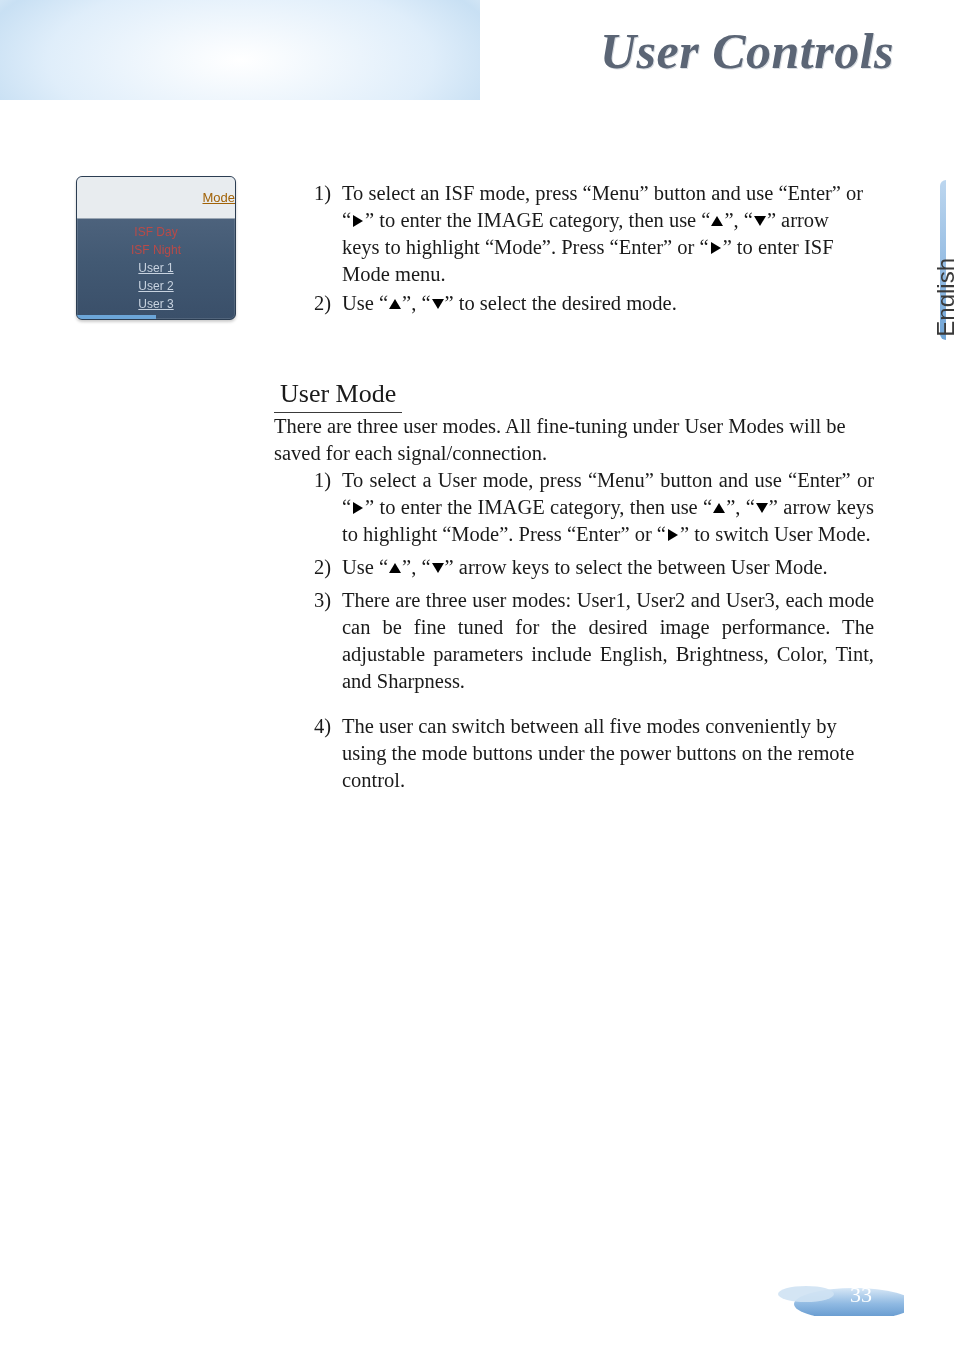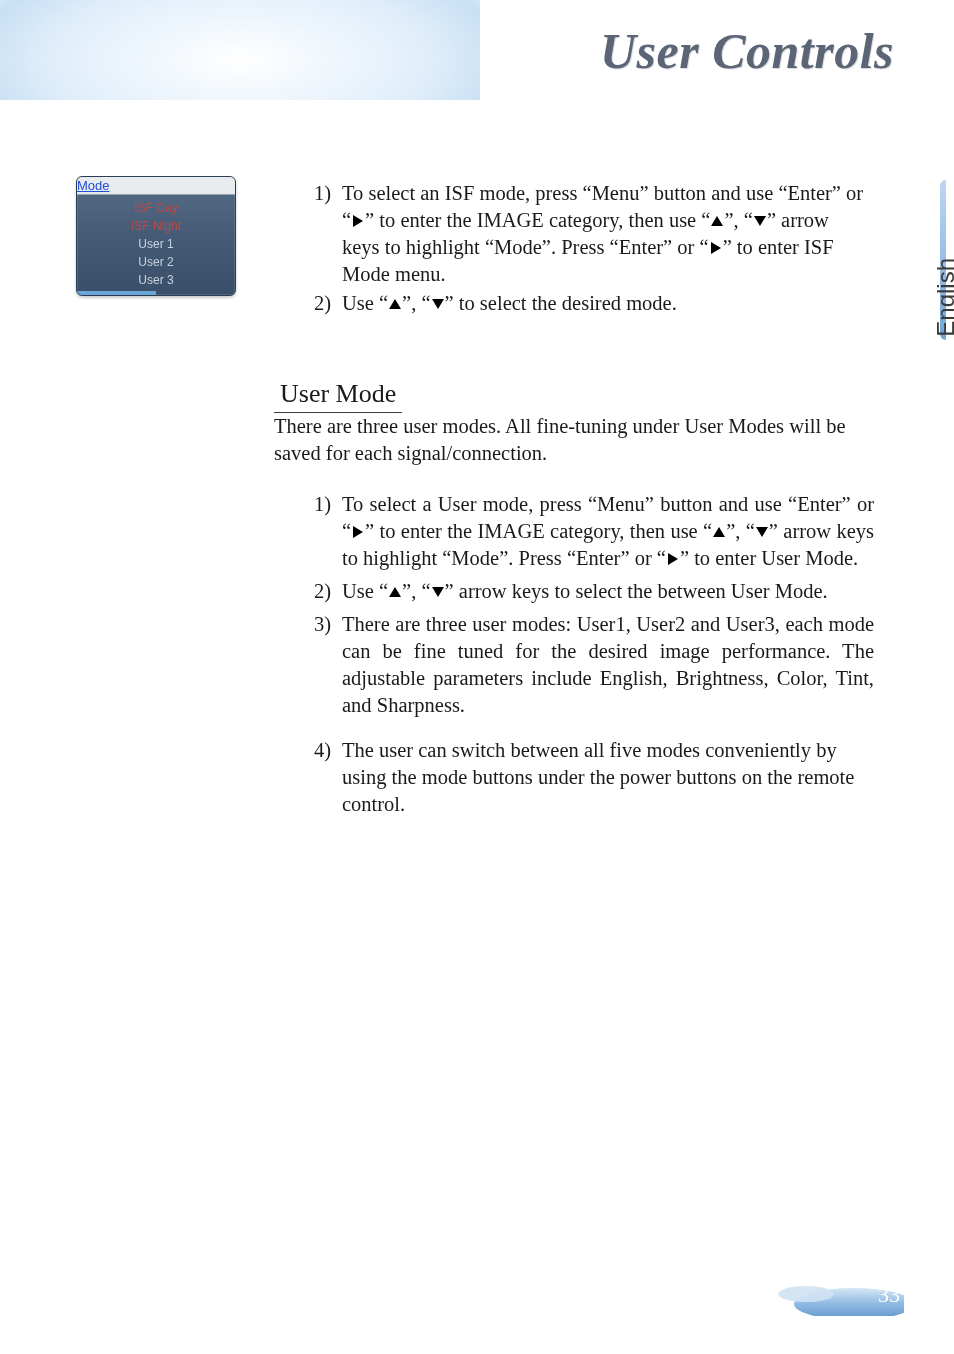--- a/index.html
+++ b/index.html
@@ -31,59 +31,59 @@
   }
   .mode-panel {
     position: absolute; left: 76px; top: 176px; width: 160px;
     background: linear-gradient(#576b85, #425973 60%, #3a4f69);
     border-radius: 6px; border: 1px solid #2b3d52;
     box-shadow: inset 0 0 0 1px rgba(255,255,255,0.12), 0 2px 3px rgba(0,0,0,0.2);
     font-family: Arial, Helvetica, sans-serif;
     overflow: hidden;
   }
   .mode-panel .header {
-    background: #e8ecef; color: #1d4ed8; text-align: left; font-size: 13px;
-    padding: 1px 0; border-bottom: 1px solid #9aa6b3;
+    background: #e8ecef; color: #a16207; text-align: right; font-size: 13px;
+    padding: 13px 0; border-bottom: 1px solid #9aa6b3;
     text-decoration: underline;
   }
   .mode-panel .items { padding: 4px 0 6px 0; }
   .mode-panel .item {
     text-align: center; font-size: 12px; padding: 2px 0;
   }
   .mode-panel .item.isf { color: #b94a48; }
-  .mode-panel .item.user { color: #c8d3e0; }
+  .mode-panel .item.user { color: #c8d3e0; text-decoration: underline; }
   .mode-panel .accent {
     position: absolute; left: 0; bottom: 0; height: 4px; width: 100%;
     background: linear-gradient(90deg, #6ca6d9 0, #6ca6d9 50%, rgba(0,0,0,0) 50%);
   }
   .content {
     position: absolute; left: 280px; top: 180px; width: 586px;
     font-size: 20.5px; line-height: 1.32;
   }
   .list1 { margin-left: 34px; }
   .list1 .li { position: relative; padding-left: 28px; margin-bottom: 2px; }
   .list1 .li .num { position: absolute; left: 0; top: 0; }
   .gap { height: 58px; }
   .section-head {
     font-size: 26px; margin-left: -6px; border-bottom: 1px solid #3a3a3a; display: inline-block;
     padding-right: 6px; padding-left: 6px; 
   }
-  .para { text-align: left; margin-bottom: 24px; margin-left: -6px; width: 600px; }
+  .para { text-align: left; margin-left: -6px; width: 600px; }
   .list2 { margin-left: 34px; width: 560px; }
   .list2 .li { position: relative; padding-left: 28px; margin-bottom: 6px; text-align: justify; }
   .list2 .li .num { position: absolute; left: 0; top: 0; }
   .list2 .li.last { text-align: left; margin-top: 18px; }
   .tri { display: inline-block; vertical-align: -1px; }
   .tri svg { display: block; }
   .footer-badge {
     position: absolute; right: 50px; bottom: 38px; width: 160px; height: 42px;
   }
   .footer-badge svg { position: absolute; right: 0; bottom: 0; }
   .footer-badge .num {
-    position: absolute; right: 4px; bottom: 8px;
+    position: absolute; right: 32px; bottom: 8px;
     font-family: "Palatino Linotype", Georgia, serif; font-size: 22px; color: #ffffff;
   }
 </style>
 </head>
 <body>
 <div class="page">
 
 <div class="sky"></div>
 <div class="page-title">User Controls</div>
 
@@ -137,21 +137,21 @@
     <div class="li">
       <span class="num">1)</span>
       <span>To select a User mode, press “Menu” button and use “Enter” or “</span><span class="tri"><svg width="14" height="14" viewBox="0 0 14 14">
               <polygon points="2,1 12,7 2,13" fill="#000"></polygon>
             </svg></span><span>” to enter the IMAGE category, then use “</span><span class="tri"><svg width="14" height="14" viewBox="0 0 14 14">
               <polygon points="7,2 13,12 1,12" fill="#000"></polygon>
             </svg></span><span>”, “</span><span class="tri"><svg width="14" height="14" viewBox="0 0 14 14">
               <polygon points="1,2 13,2 7,12" fill="#000"></polygon>
             </svg></span><span>” arrow keys to highlight “Mode”. Press “Enter” or “</span><span class="tri"><svg width="14" height="14" viewBox="0 0 14 14">
               <polygon points="2,1 12,7 2,13" fill="#000"></polygon>
-            </svg></span><span>” to enter User Mode.</span>
+            </svg></span><span>” to switch User Mode.</span>
     </div>
     <div class="li">
       <span class="num">2)</span>
       <span>Use “</span><span class="tri"><svg width="14" height="14" viewBox="0 0 14 14">
               <polygon points="7,2 13,12 1,12" fill="#000"></polygon>
             </svg></span><span>”, “</span><span class="tri"><svg width="14" height="14" viewBox="0 0 14 14">
               <polygon points="1,2 13,2 7,12" fill="#000"></polygon>
             </svg></span><span>” arrow keys to select the between User Mode.</span>
     </div>
     <div class="li">

